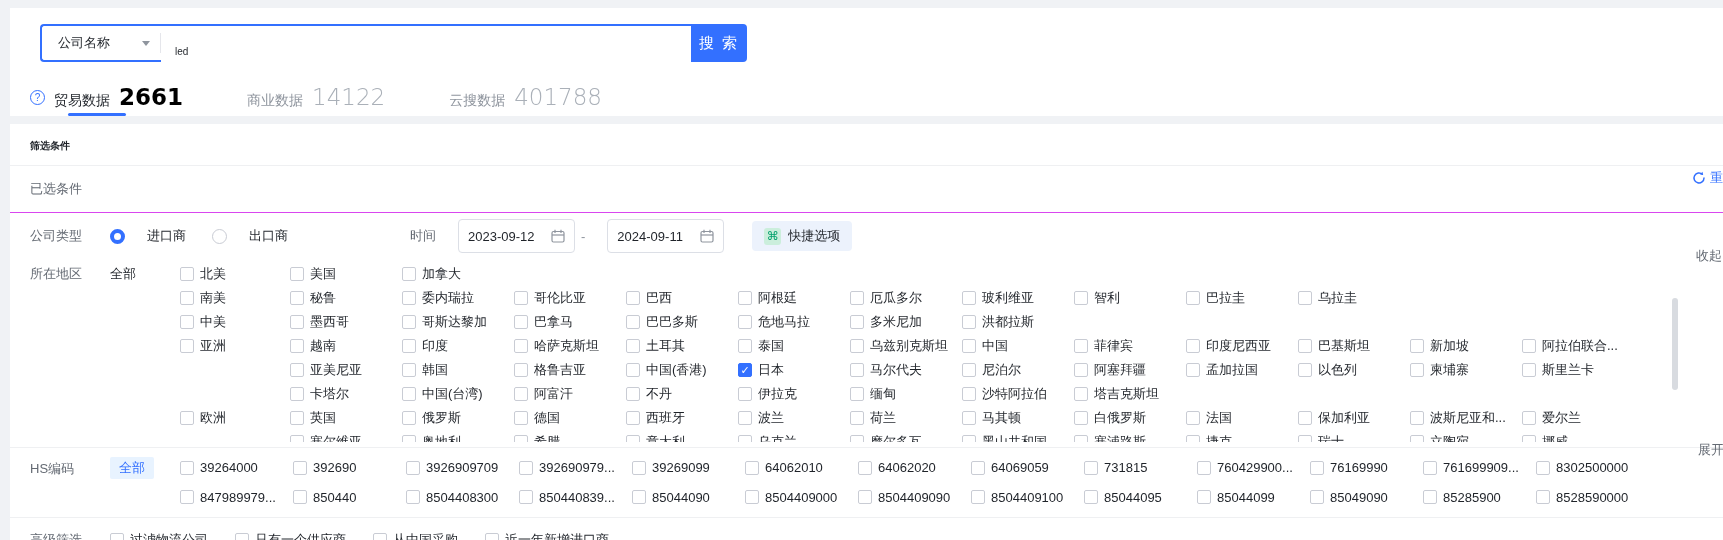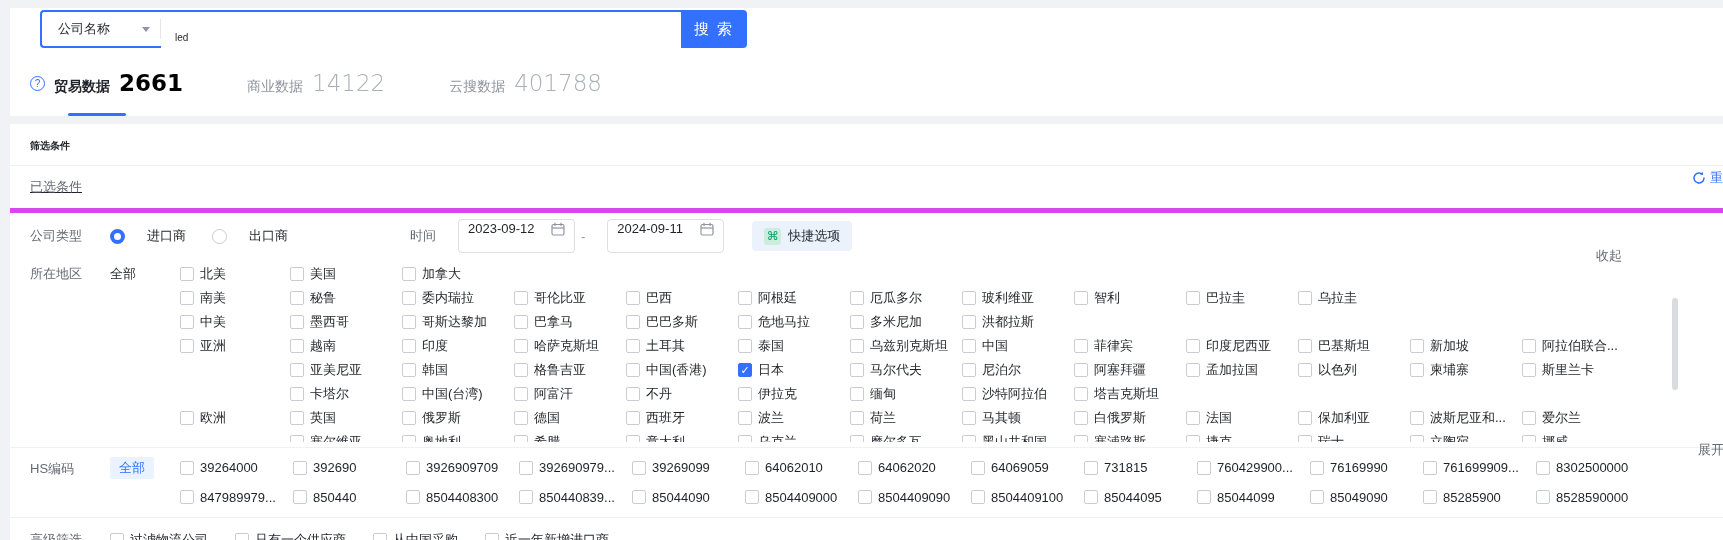--- a/index.html
+++ b/index.html
@@ -4,60 +4,60 @@
 <style>
   * { box-sizing: border-box; margin: 0; padding: 0; }
   html,body { width:1723px; height:540px; overflow:hidden; }
   body {
     background:#f0f2f5;
     font-family:"Liberation Sans","DejaVu Sans",sans-serif;
     font-size:13px; color:#1f2329; position:relative;
   }
   .card { background:#fff; margin-left:10px; }
   
-  #card1 { margin-top:8px; height:108px; position:relative; padding-top:2px; }
+  #card1 { margin-top:8px; height:108px; position:relative; padding-top:16px; }
   .search-wrap { margin-left:30px; display:flex; width:707px; height:38px; }
   .search-box { flex:1; border:2px solid #3370ff; border-right:none; border-radius:4px 0 0 4px;
     display:flex; align-items:center; background:#fff; }
   .select { width:118px; height:100%; display:flex; align-items:center; justify-content:space-between;
     padding:0 10px 0 16px; cursor:pointer; }
   .caret { width:0; height:0; border-left:4.5px solid transparent; border-right:4.5px solid transparent;
     border-top:5.5px solid #8f959e; margin-left:6px; }
   .search-divider { width:1px; height:20px; background:#e5e6eb; }
   .search-input { flex:1; border:none; outline:none; font-size:10px; padding:0 12px 0 14px;
     font-family:inherit; color:#1f2329; height:100%;margin-top:17px; }
-  .search-btn { width:66px; background:#3370ff; color:#fff; font-size:15px; border:none;
+  .search-btn { width:56px; background:#3370ff; color:#fff; font-size:15px; border:none;
     border-radius:0 4px 4px 0; display:flex; align-items:center; justify-content:center;
     cursor:pointer; letter-spacing:2px; }
   .tabs { display:flex; margin:22px 0 0 20px; gap:64px; align-items:baseline; }
   .tab { display:flex; gap:9px; align-items:baseline; cursor:pointer; }
   .q-icon { width:15px; height:15px; border:1px solid #3370ff; border-radius:50%; color:#3370ff;
     font-size:10px; line-height:13px; text-align:center; align-self:center; }
   .tab-label { font-size:14px; color:#8f959e; }
   .tab-count { font-size:23px; color:#aab0b8; font-weight:300; font-family:"DejaVu Sans",sans-serif; }
-  .tab.active .tab-label { color:#1f2329; font-weight:bold; }
+  .tab.active .tab-label { color:#1f2329; font-weight:normal; }
   .tab.active .tab-count { color:#000; font-weight:bold; }
   .tab-underline { position:absolute; left:58px; bottom:0; width:58px; height:3px;
     background:#3370ff; border-radius:2px; }
   
   #card2 { margin-top:8px; height:424px; position:relative; }
   .panel-header { padding:15px 20px 12px; font-size:10px; font-weight:bold; color:#1f2329;
     border-bottom:1px solid #eff0f2; }
-  .selected-row { display:flex; align-items:center; height:47px; border-bottom:5px solid #d946ef;text-decoration:underline; }
+  .selected-row { display:flex; align-items:center; height:47px; border-bottom:1px solid #d946ef; }
   .row-label { flex:0 0 100px; padding-left:20px; color:#646a73; }
   .tag { display:inline-flex; align-items:center; gap:7px; border:1px solid #94b4f7; color:#3370ff;
     padding:3px 9px; border-radius:3px; font-size:12.5px; background:#fff; cursor:default; }
   .tag-close { color:#9dbcf8; cursor:pointer; font-size:14px; line-height:1; }
   .company-row { display:flex; align-items:center; height:46px; }
   .radio { display:inline-flex; align-items:center; gap:22px; margin-right:26px; cursor:pointer; }
   .rdot { width:15px; height:15px; border-radius:50%; border:1px solid #c9ccd4; background:#fff; }
   .rdot.on { border:4.5px solid #3370ff; }
   .time-label { color:#646a73; margin-left:96px; }
   .datebox { width:117px; height:30px; border:1px solid #dcdfe6; border-radius:4px; display:flex;
-    align-items:flex-end; padding:16px 9px; gap:6px; margin-left:22px; cursor:pointer; }
+    align-items:center; padding:16px 9px; gap:6px; margin-left:22px; cursor:pointer; }
   .datebox .dval { flex:1; font-size:13px; color:#1f2329; }
   .date-sep { color:#8f959e; margin-left:6px; }
   .quick-btn { margin-left:28px; height:30px; background:#ecf2fc; border:none; border-radius:4px;
     display:inline-flex; align-items:center; gap:7px; padding:0 12px; font-size:13px;
     color:#1f2329; cursor:pointer; font-family:inherit; }
   .cmd-badge { width:17px; height:17px; border-radius:3px; background:#cbeedc; color:#00a06b;
     font-size:12px; line-height:17px; text-align:center; }
   .region-row { display:flex; align-items:flex-start; padding-top:3px; }
   .all-link { flex:0 0 70px; color:#1f2329; cursor:pointer; line-height:24px; }
   .rgrid { flex:1; height:180px; overflow:hidden; }
@@ -75,21 +75,21 @@
     border-radius:2px; cursor:pointer; }
   .hs-rows { flex:1; display:flex; flex-direction:column; gap:12px; padding-top:3px; }
   .hsrow { display:flex; }
   .hscell { flex:0 0 113px; overflow:hidden; }
   .advanced-row { border-top:1px solid #eff0f2; height:45px; display:flex; align-items:center; }
   .adv-opts { display:flex; gap:27px; }
   
   .edge-link { position:absolute; color:#646a73; cursor:pointer; white-space:nowrap; }
   #reset-link { position:absolute; left:1692px; top:169px; color:#3370ff; cursor:pointer;
     display:flex; align-items:center; gap:4px; white-space:nowrap; }
-  #collapse-link { left:1596px; top:247px; }
+  #collapse-link { left:1696px; top:247px; }
   #expand-link { left:1698px; top:441px; }
   #scroll-thumb { position:absolute; left:1672px; top:298px; width:6px; height:92px;
     background:#d8dbe0; border-radius:3px; }
   .ico-svg { display:block; }
 </style>
 </head>
 <body>
 
 <div class="card" id="card1">
   <div class="search-wrap">

